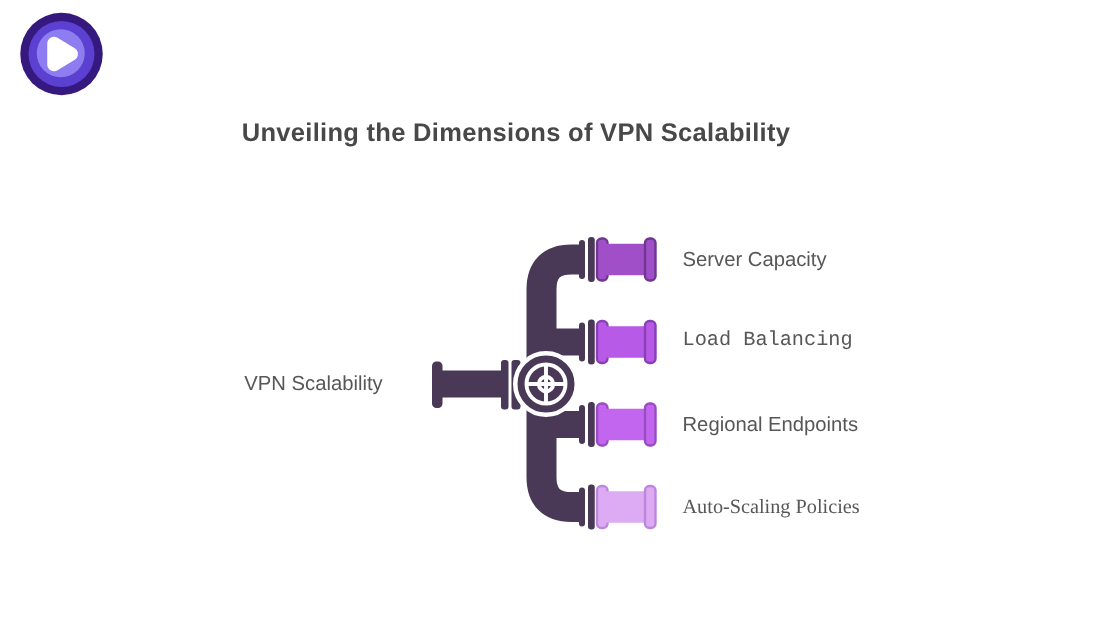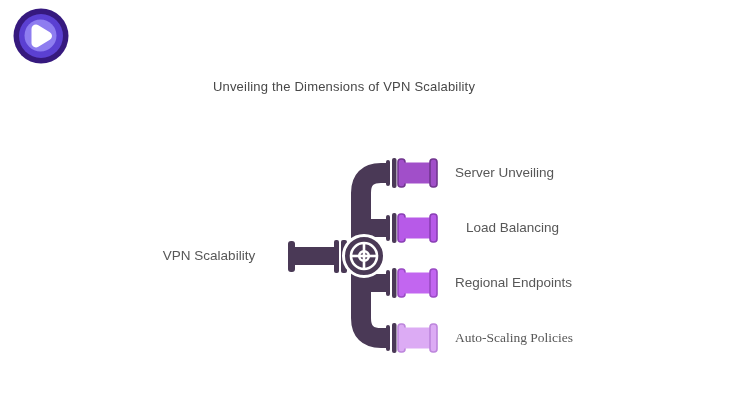--- a/index.html
+++ b/index.html
@@ -4,31 +4,31 @@
 <style>
   html,body{margin:0;padding:0;}
   body{
     width:740px;height:420px;position:relative;overflow:hidden;
     background:#ffffff;
     font-family:"Liberation Sans", sans-serif;
   }
   .logo{position:absolute;left:13px;top:8px;width:56px;height:56px;}
   .title{
     position:absolute;left:0;top:79px;width:688px;
-    text-align:center;font-size:13px;font-weight:400;color:#484848;
+    text-align:center;font-size:17px;font-weight:700;color:#484848;
     letter-spacing:.2px;
   }
   .diagram-svg{position:absolute;left:0;top:0;}
   .node-label{
     position:absolute;font-size:13.5px;color:#575757;line-height:18px;
     white-space:nowrap;
   }
   .root-label{left:140px;top:247px;width:138px;text-align:center;}
   .branch-label-0{left:455px;top:164px;}
-  .branch-label-1{left:466px;top:219px;}
+  .branch-label-1{left:455px;top:219px;font-family:Liberation Mono, monospace;}
   .branch-label-2{left:455px;top:274px;}
   .branch-label-3{left:455px;top:329px;font-family:Liberation Serif, serif;}
   
   .cap{stroke-width:1.6;}
   .b0 .cap{stroke:#71368F;}
   .b1 .cap{stroke:#8A3FB5;}
   .b2 .cap{stroke:#9A4BC4;}
   .b3 .cap{stroke:#BD86DC;}
   .valve-line{stroke:#ffffff;stroke-width:2.6;fill:none;}
 </style>
@@ -99,16 +99,16 @@
   <g class="b3" fill="#DCABF4">
     <rect x="386" y="325" width="4" height="26" rx="2" fill="#4A3956"></rect>
     <rect x="392" y="323" width="4.5" height="30" rx="2" fill="#4A3956"></rect>
     <rect class="cap" x="398" y="324" width="7" height="28" rx="3"></rect>
     <rect x="402" y="327.5" width="30" height="21"></rect>
     <rect class="cap" x="430" y="324" width="7" height="28" rx="3"></rect>
   </g>
 </svg>
 
 <div class="node-label root-label">VPN Scalability</div>
-<div class="node-label branch-label-0">Server Unveiling</div>
+<div class="node-label branch-label-0">Server Capacity</div>
 <div class="node-label branch-label-1">Load Balancing</div>
 <div class="node-label branch-label-2">Regional Endpoints</div>
 <div class="node-label branch-label-3">Auto-Scaling Policies</div>
 
 </body></html>

